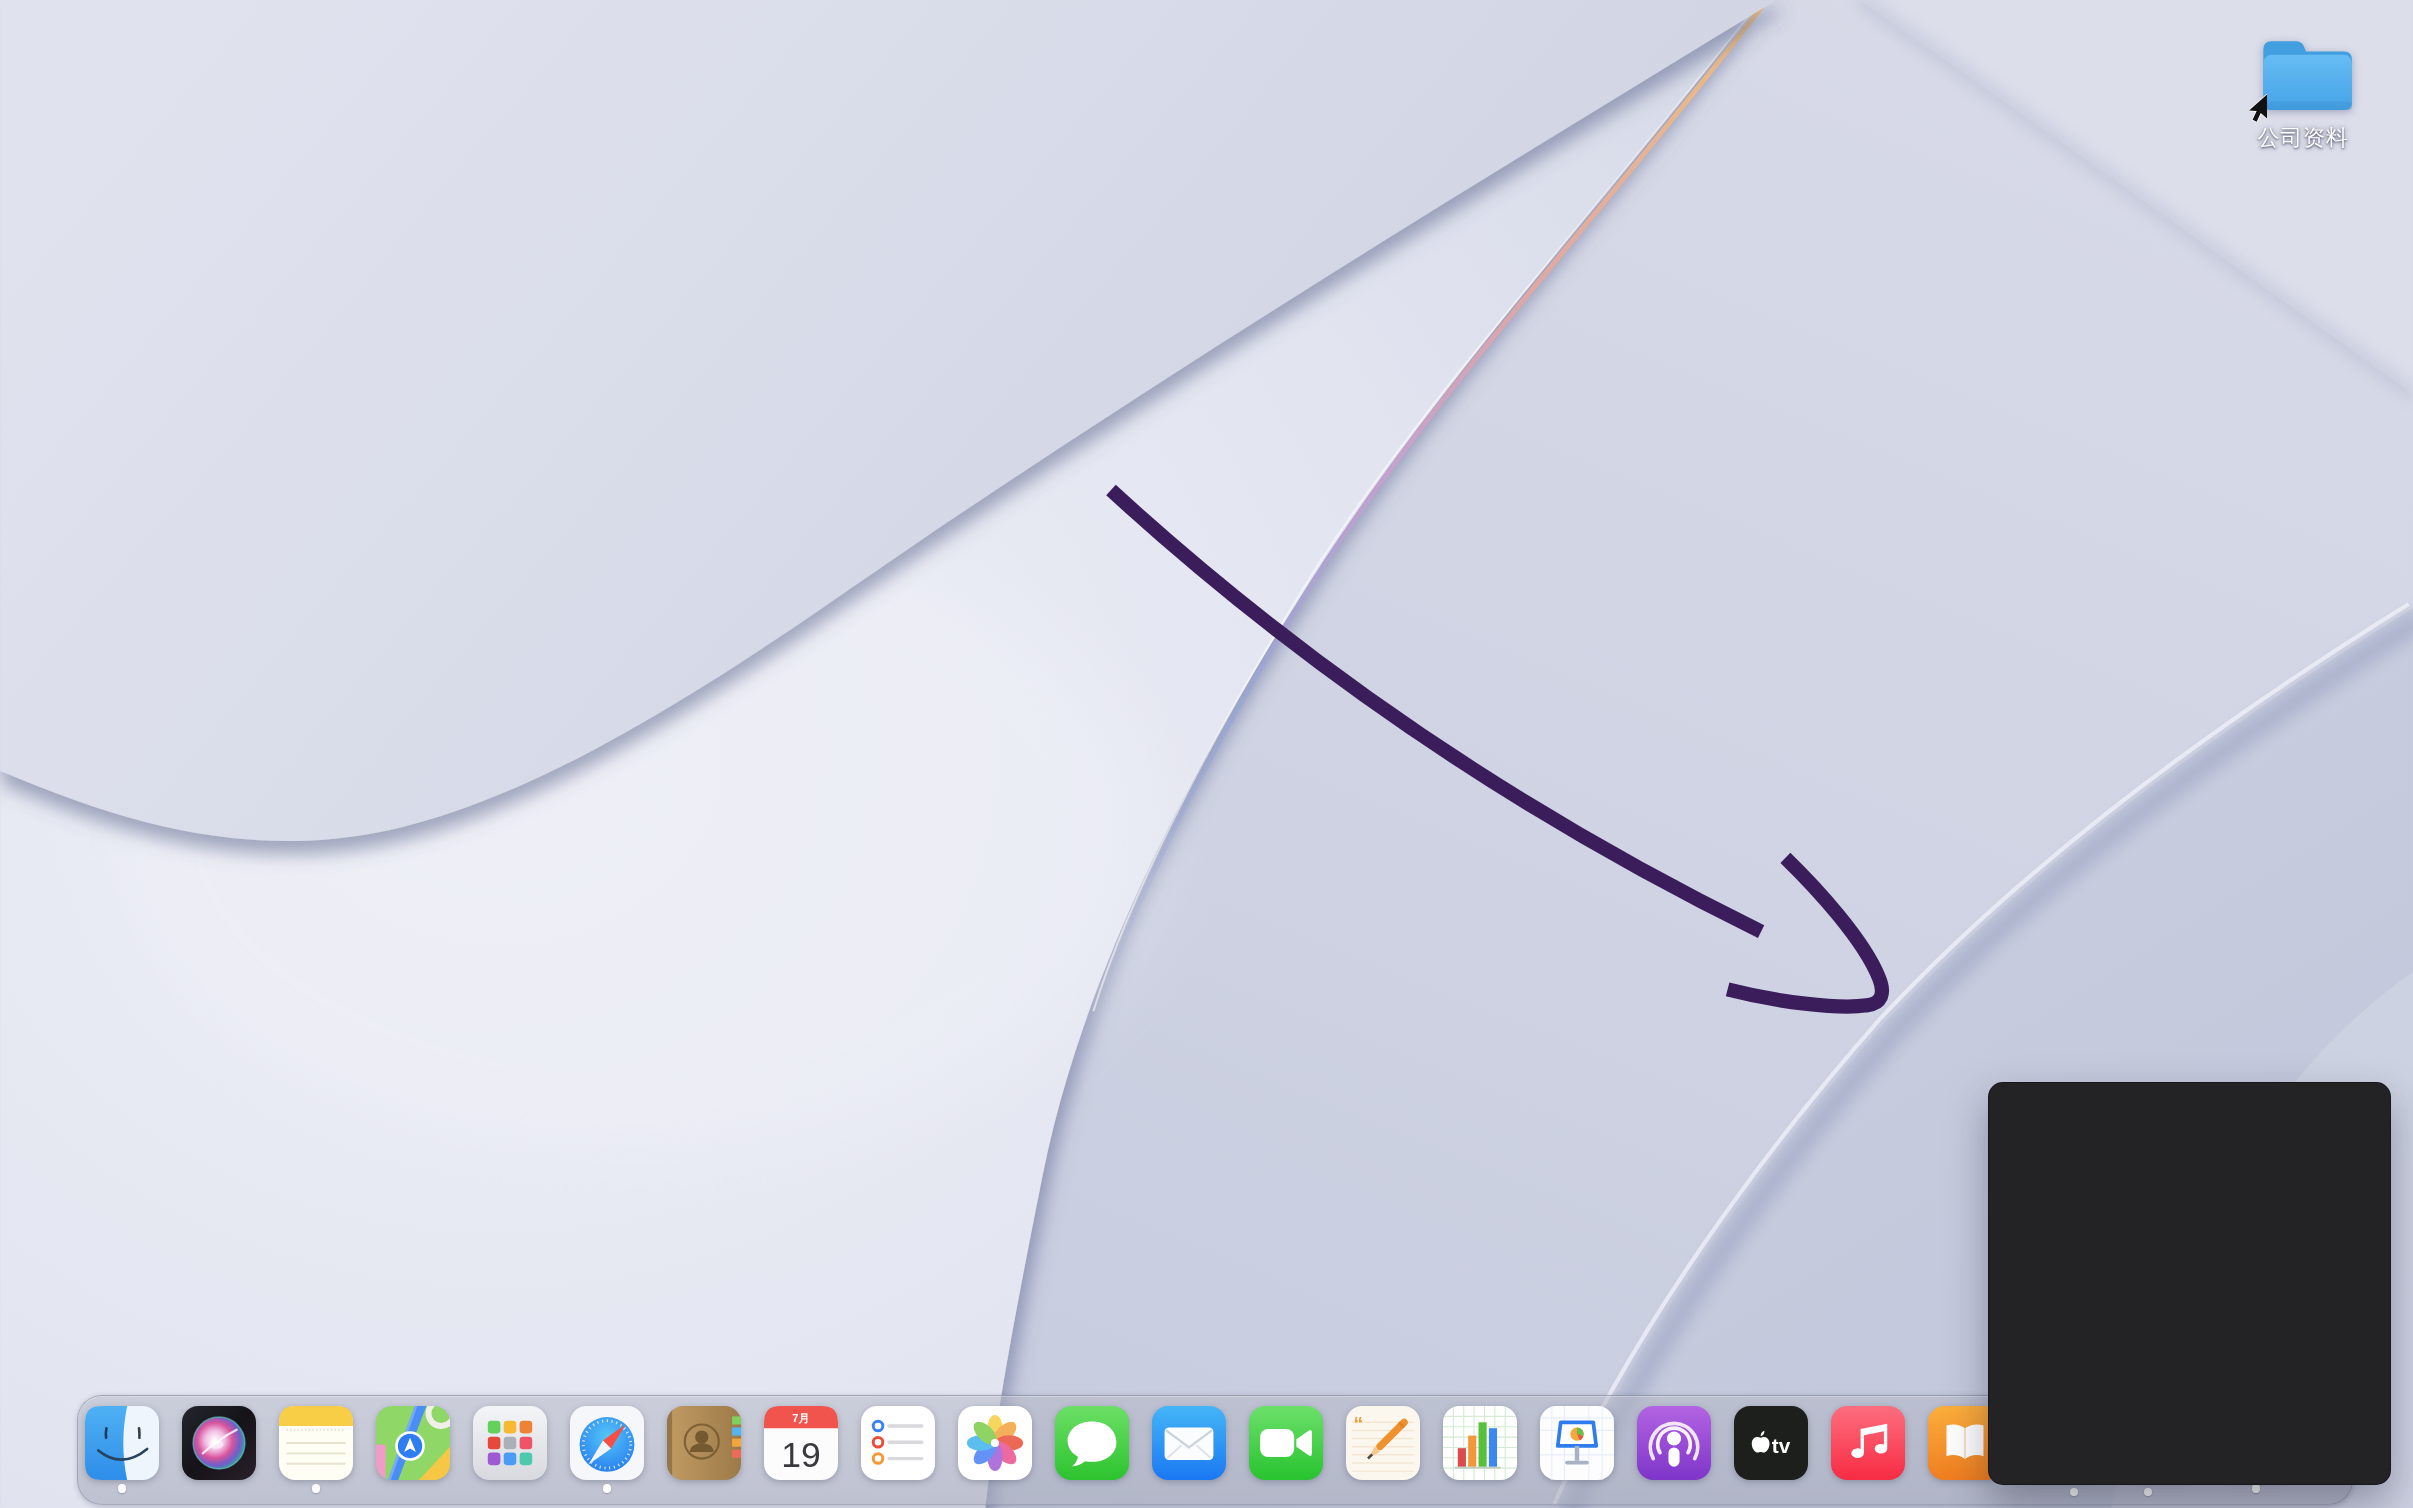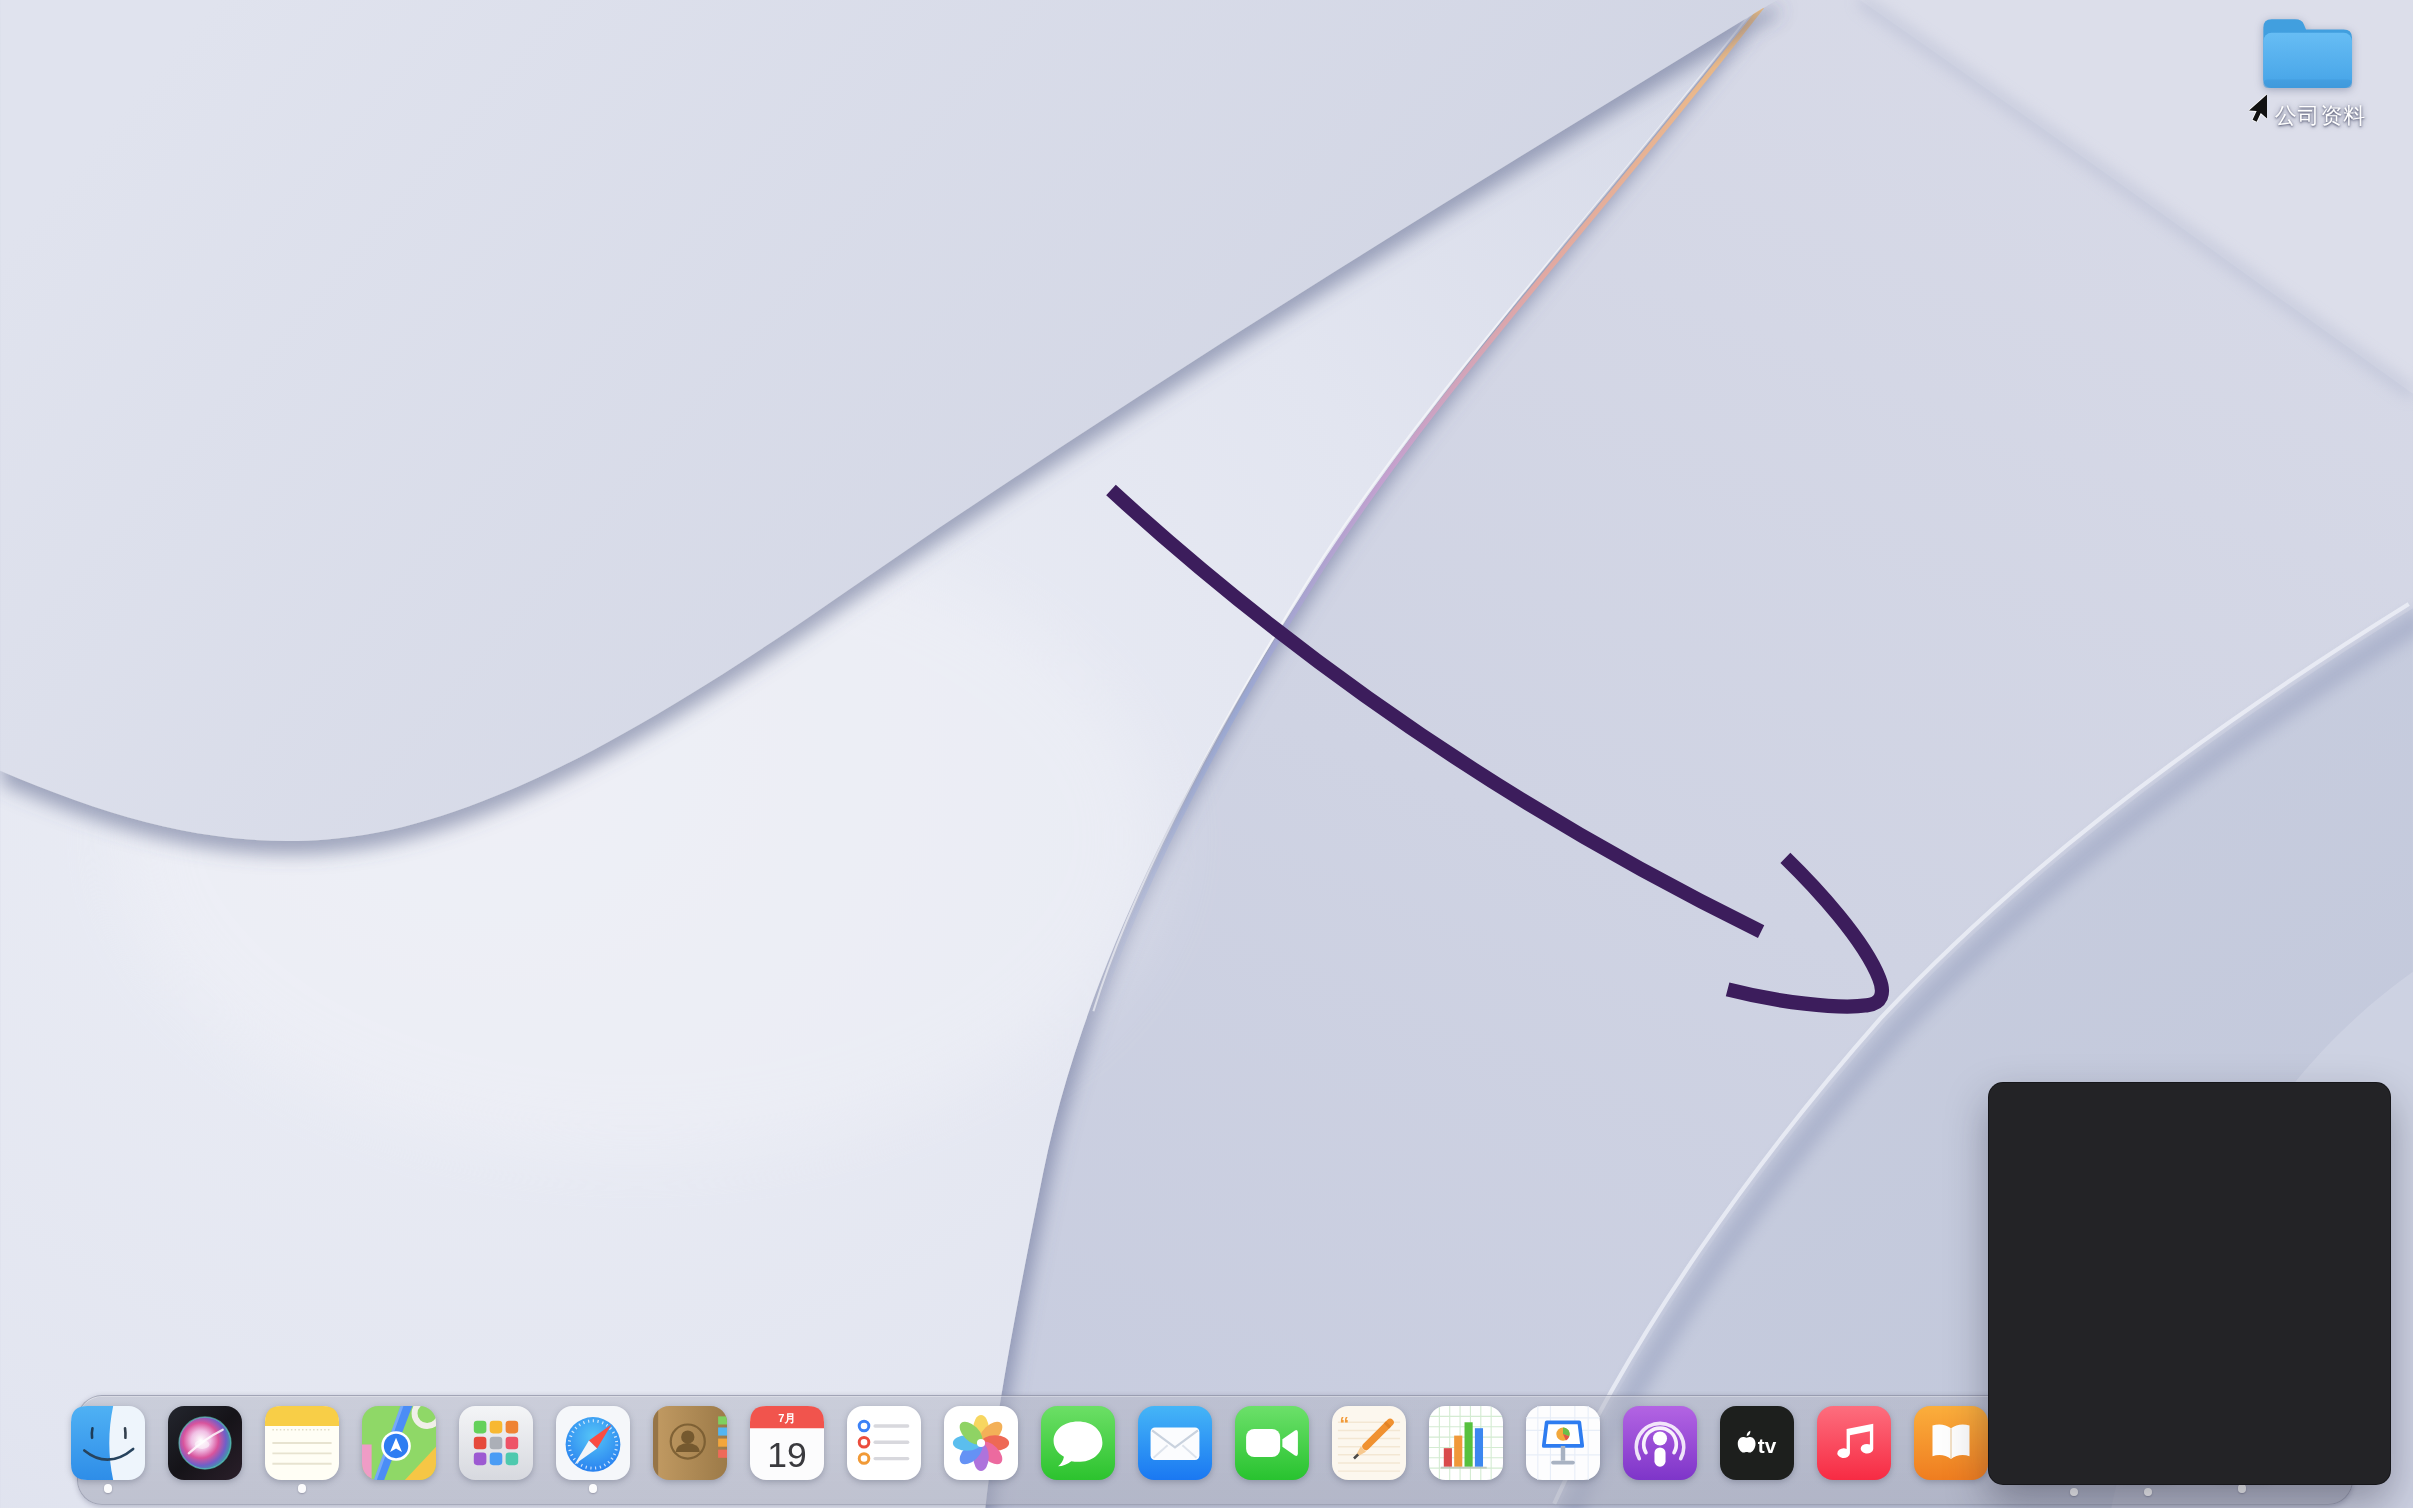--- a/index.html
+++ b/index.html
@@ -4,31 +4,31 @@
 <style>
   html,body{margin:0;padding:0;}
   body{font-family:"Liberation Sans",sans-serif;}
   #screen{position:relative;width:2413px;height:1508px;overflow:hidden;background:#ccd0e0;}
   svg text{font-family:"Liberation Sans",sans-serif;}
 
   .wall{position:absolute;left:0;top:0;z-index:0;}
   .arrow-svg{position:absolute;left:0;top:0;z-index:1;pointer-events:none;}
 
   
-  .folder{position:absolute;left:2240px;top:11px;width:126px;z-index:2;text-align:right;}
+  .folder{position:absolute;left:2240px;top:33px;width:126px;z-index:2;text-align:center;}
   .folder svg{display:block;margin:0 auto;filter:drop-shadow(0 2.5px 4.2px rgba(50,60,100,.35));}
   .folder .flabel{margin-top:3.4px;font-size:22px;font-weight:500;color:#ffffff;letter-spacing:0.8px;
      text-shadow:0 0.8px 2.5px rgba(45,50,80,.9),0 0 6.7px rgba(45,50,80,.4);}
 
   
   .dock-panel{position:absolute;left:77px;top:1395px;width:2274px;height:108px;z-index:3;
      border-radius:25px;background:linear-gradient(rgba(178,181,196,.50),rgba(162,165,182,.55));
      border:0.8px solid rgba(110,115,138,.38);
      box-shadow:inset 0 0.8px 0 rgba(255,255,255,.4), 0 1.7px 5px rgba(60,65,95,.25);}
-  .dock-items{position:absolute;left:71px;top:1406px;display:flex;gap:23px;z-index:3;text-decoration:underline;}
+  .dock-items{position:absolute;left:85px;top:1406px;display:flex;gap:23px;z-index:3;text-decoration:underline;}
   .di{position:relative;width:74px;height:74px;}
   .di svg{width:74px;height:74px;display:block;filter:drop-shadow(0 2.5px 3.4px rgba(40,45,70,.28));}
   .di.running::after{content:'';position:absolute;left:50%;bottom:-12.6px;width:8.4px;height:8.4px;margin-left:-4.2px;
      border-radius:50%;background:rgba(255,255,255,.95);box-shadow:0 0.8px 1.7px rgba(60,60,80,.4);}
   .hdot{position:absolute;top:1488px;width:8.4px;height:8.4px;border-radius:50%;z-index:3;
      background:rgba(255,255,255,.95);box-shadow:0 0.8px 1.7px rgba(60,60,80,.4);}
 
   
   .overlay{position:absolute;left:1988px;top:1082px;width:401px;height:401px;z-index:4;
      background:#232326;border-radius:15px;border:0.8px solid rgba(10,10,14,.5);

